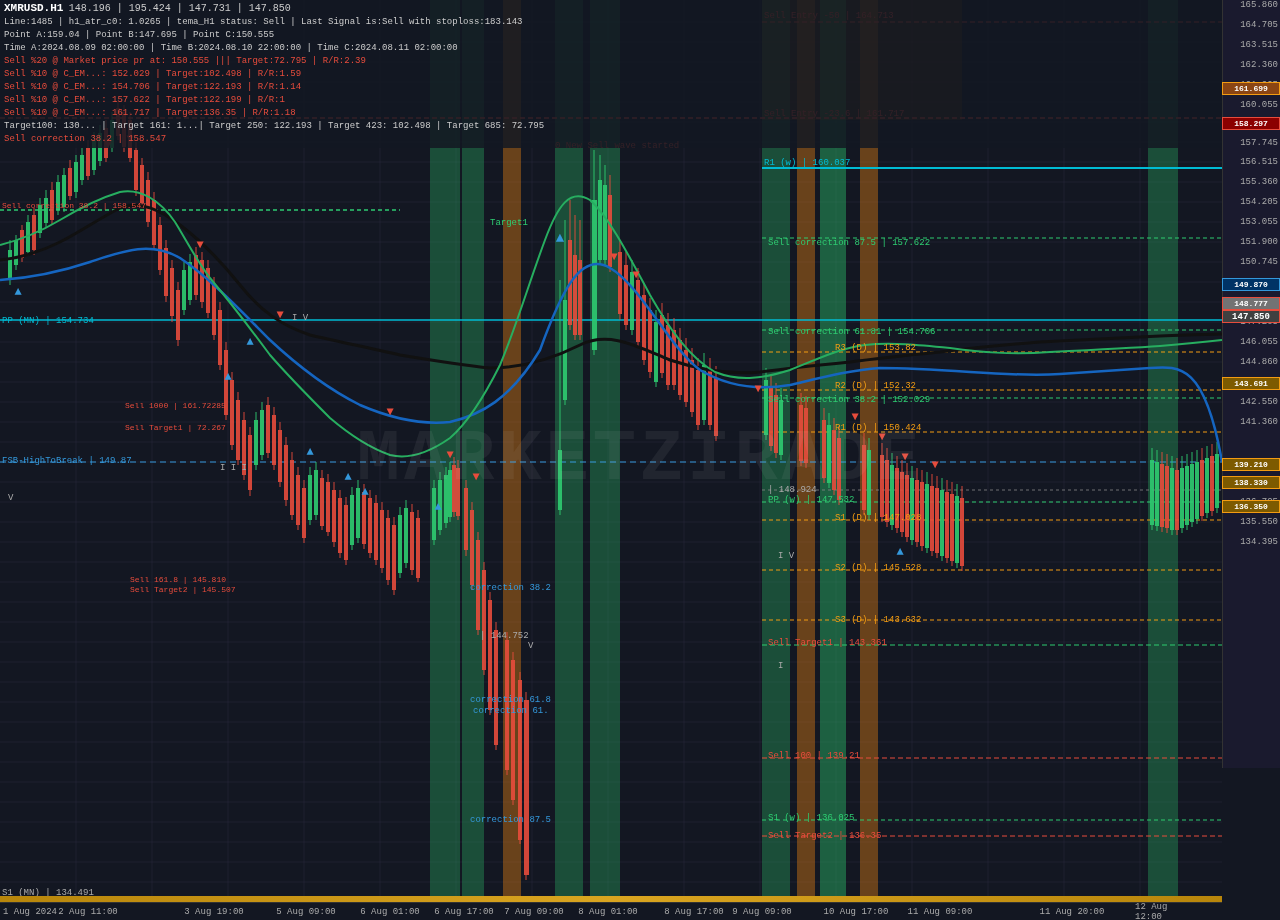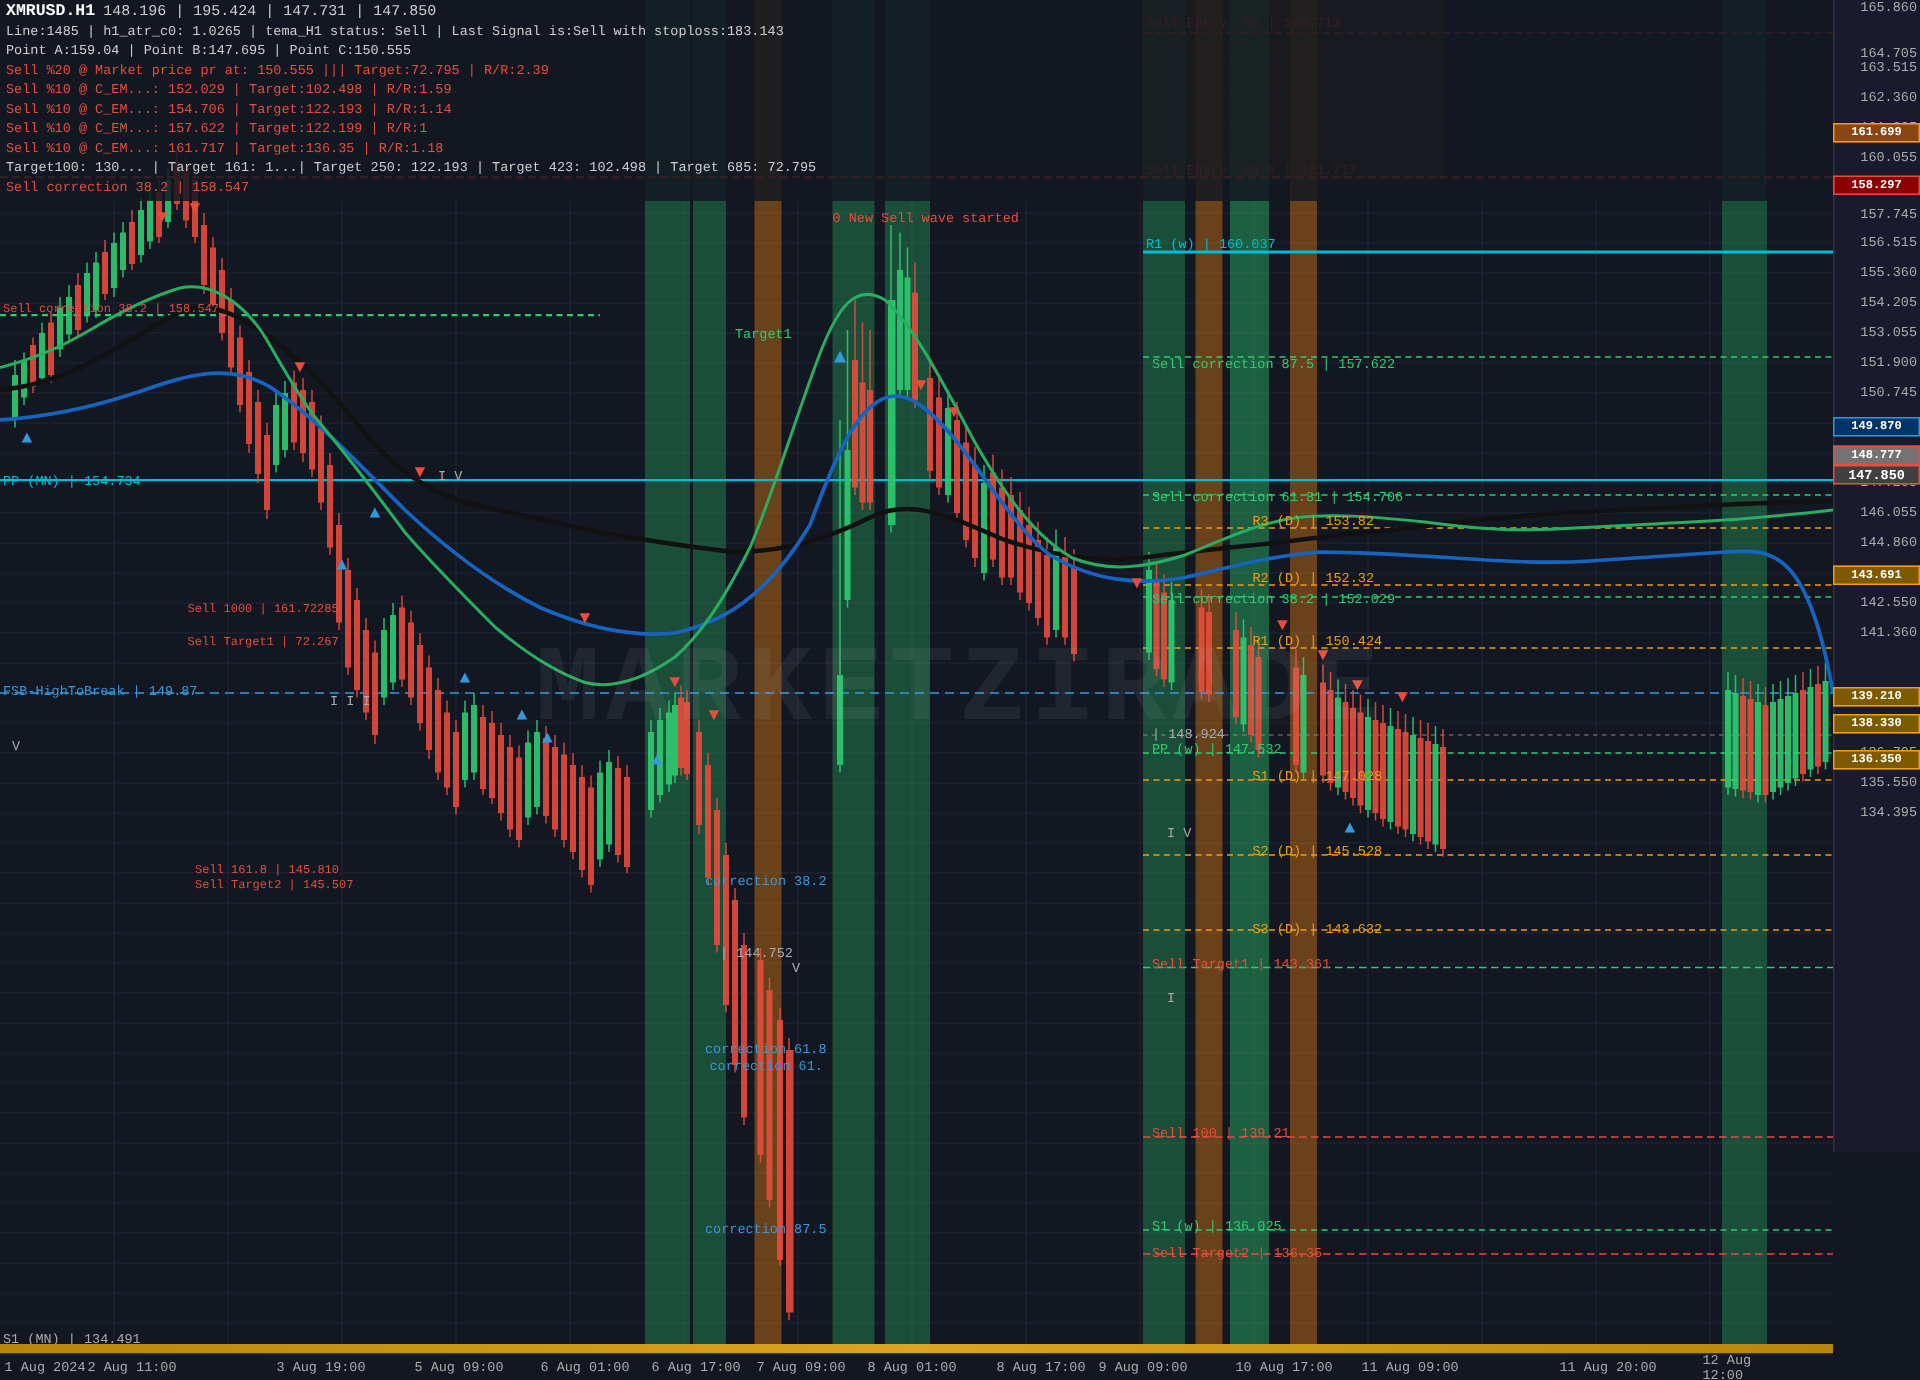--- a/index.html
+++ b/index.html
@@ -692,33 +692,34 @@
     <text x="2" y="208" font-size="8" fill="#e74c3c">Sell correction 38.2 | 158.547</text>
   </svg>
 
   <div id="header-info">
     <div class="header-line">
       <span class="sym">XMRUSD.H1</span>
       <span style="color:#ccc;font-size:10px;">148.196 | 195.424 | 147.731 | 147.850</span>
     </div>
     <div class="header-line">Line:1485 | h1_atr_c0: 1.0265 | tema_H1 status: Sell | Last Signal is:Sell with stoploss:183.143</div>
     <div class="header-line">Point A:159.04 | Point B:147.695 | Point C:150.555</div>
+    <div class="header-line">Time A:2024.08.09 02:00:00 | Time B:2024.08.10 22:00:00 | Time C:2024.08.11 02:00:00</div>
     <div class="header-line"><span class="sell">Sell %20 @ Market price pr at: 150.555 ||| Target:72.795 | R/R:2.39</span></div>
     <div class="header-line"><span class="sell">Sell %10 @ C_EM...: 152.029 | Target:102.498 | R/R:1.59</span></div>
     <div class="header-line"><span class="sell">Sell %10 @ C_EM...: 154.706 | Target:122.193 | R/R:1.14</span></div>
     <div class="header-line"><span class="sell">Sell %10 @ C_EM...: 157.622 | Target:122.199 | R/R:1</span></div>
     <div class="header-line"><span class="sell">Sell %10 @ C_EM...: 161.717 | Target:136.35 | R/R:1.18</span></div>
     <div class="header-line">Target100: 130... | Target 161: 1...| Target 250: 122.193 | Target 423: 102.498 | Target 685: 72.795</div>
     <div class="header-line"><span class="sell">Sell correction 38.2 | 158.547</span></div>
   </div>
 
   <div id="price-axis">
 
     <div class="price-label" style="top:5px;">165.860</div>
-    <div class="price-label" style="top:36px;">164.705</div>
+    <div class="price-label" style="top:25px;">164.705</div>
     <div class="price-label" style="top:45px;">163.515</div>
     <div class="price-label" style="top:65px;">162.360</div>
     <div class="price-label" style="top:85px;">161.205</div>
     <div class="price-label" style="top:105px;">160.055</div>
     <div class="price-label" style="top:124px;">158.900</div>
     <div class="price-label" style="top:143px;">157.745</div>
     <div class="price-label" style="top:162px;">156.515</div>
     <div class="price-label" style="top:182px;margin-left:26px;">155.360</div>
     <div class="price-label" style="top:202px;">154.205</div>
     <div class="price-label" style="top:222px;">153.055</div>

